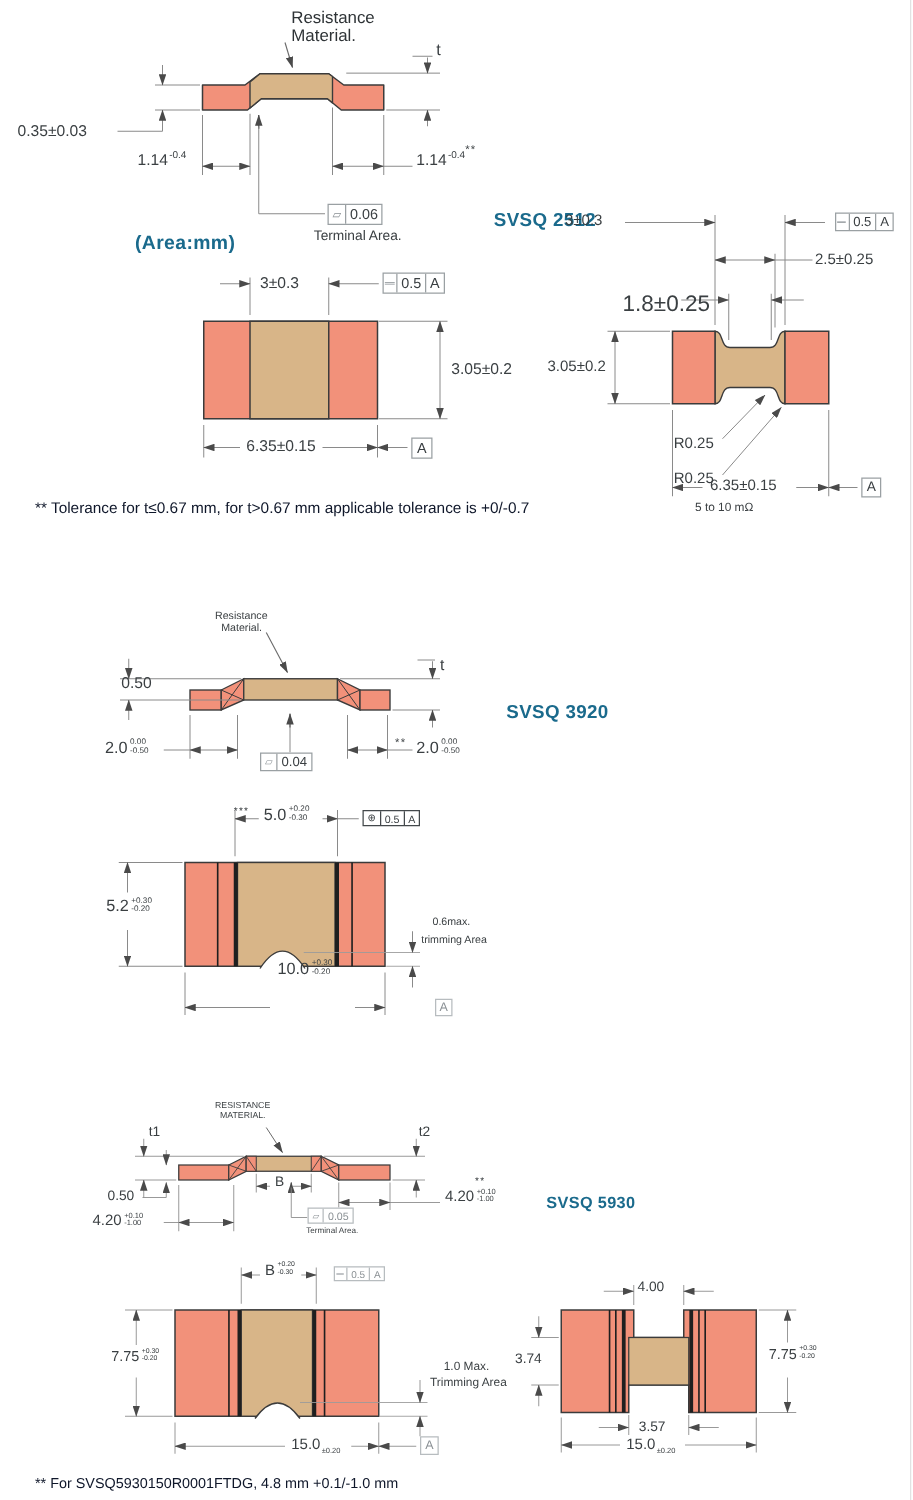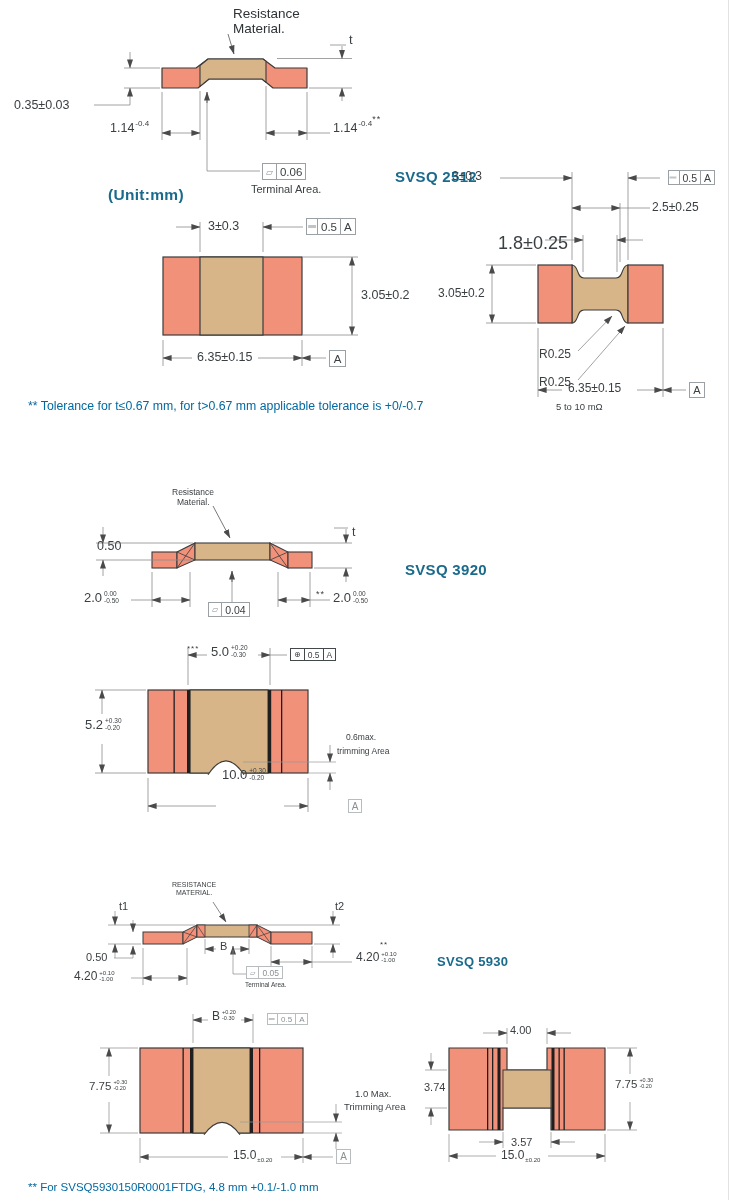--- a/index.html
+++ b/index.html
@@ -25,21 +25,21 @@
   .fcf span:first-child{border-left:none;}
   .fcf.light{border-color:#b7bcbf;color:#8a9094;}
   .fcf.light span{border-left-color:#b7bcbf;}
   .fcf.dark{border-color:#43484b;}
   .fcf.dark span{border-left-color:#43484b;}
   .datum{position:absolute;border:1px solid #9aa0a3;background:#fff;color:#3a3f42;
        display:flex;align-items:center;justify-content:center;box-sizing:border-box;}
   .datum.light{border-color:#b7bcbf;color:#8a9094;}
   .sym{font-family:"DejaVu Sans","Liberation Sans",sans-serif;}
   .sym-par{transform:rotate(90deg);}
-  .fnote{color:#0369a1;text-align:right;}
+  .fnote{color:#0f172a;text-align:right;}
 </style>
 </head>
 <body>
 
 <div class="canvas">
 
 <svg class="art" width="730" height="1200" viewBox="0 0 730 1200">
   <defs>
     <marker id="ar" markerUnits="userSpaceOnUse" markerWidth="9" markerHeight="6" refX="8.6" refY="3" orient="auto-start-reverse">
       <path d="M0,0 L9,3 L0,6 Z" fill="#4a4a4a"></path>
@@ -325,21 +325,21 @@
 <span class="lbl" style="left:233px;top:21px;font-size:13.5px;color:#2e3336">Material.</span>
 <span class="lbl" style="left:349px;top:33px;font-size:13px">t</span>
 <span class="lbl" style="left:14px;top:98px;font-size:12.5px">0.35±0.03</span>
 <span class="lbl" style="left:110px;top:121px;font-size:12.5px"><span>1.14</span><span class="sup">-0.4</span></span>
 <span class="lbl" style="left:333px;top:121px;font-size:12.5px"><span>1.14</span><span class="sup">-0.4</span><span class="stars">**</span></span>
 <div class="fcf" style="left:262px;top:163px;height:17px;font-size:11.5px">
       <span class="sym" style="font-size:9px;color:#8a9094">▱</span>
       <span>0.06</span>
     </div>
 <span class="lbl" style="left:251px;top:183px;font-size:11px">Terminal Area.</span>
-<span class="lbl teal" style="left:108px;top:186px;font-size:15.5px">(Unit:mm)</span>
+<span class="lbl teal" style="left:108px;top:186px;font-size:15.5px">(Area:mm)</span>
 <span class="lbl teal" style="left:395px;top:169px;font-size:15px">SVSQ 2512</span>
 
 <span class="lbl" style="left:208px;top:219px;font-size:12.5px">3±0.3</span>
 <div class="fcf" style="left:306px;top:218px;height:17px;font-size:11.5px">
       <span class="sym sym-par" style="font-size:8px;color:#8a9094">∥</span>
       <span>0.5</span>
       <span>A</span>
     </div>
 <span class="lbl" style="left:361px;top:288px;font-size:12.5px">3.05±0.2</span>
 <span class="lbl" style="left:197px;top:350px;font-size:12.5px">6.35±0.15</span>
@@ -436,21 +436,21 @@
 <span class="lbl bg" style="left:88px;top:1080px;font-size:11.5px"><span>7.75</span><span class="tol t55">
         <i>+0.30</i>
         <i>-0.20</i>
       </span></span>
 <span class="lbl" style="left:355px;top:1089px;font-size:9.5px">1.0 Max.</span>
 <span class="lbl" style="left:344px;top:1102px;font-size:9.5px">Trimming Area</span>
 <span class="lbl" style="left:233px;top:1149px;font-size:12px"><span>15.0</span><span class="tolsub">±0.20</span></span>
 <div class="datum light" style="left:336px;top:1149px;width:15px;height:15px;font-size:10px">A</div>
 
 <span class="lbl" style="left:510px;top:1024px;font-size:11px">4.00</span>
-<span class="lbl" style="left:424px;top:1081px;font-size:11px">3.74</span>
+<span class="lbl" style="left:412px;top:1081px;font-size:11px">3.74</span>
 <span class="lbl bg" style="left:614px;top:1078px;font-size:11.5px"><span>7.75</span><span class="tol t55">
         <i>+0.30</i>
         <i>-0.20</i>
       </span></span>
 <span class="lbl" style="left:511px;top:1136px;font-size:11px">3.57</span>
 <span class="lbl" style="left:501px;top:1149px;font-size:12px"><span>15.0</span><span class="tolsub">±0.20</span></span>
 <span class="lbl fnote" style="left:28px;top:1181px;font-size:11.5px">** For SVSQ5930150R0001FTDG, 4.8 mm +0.1/-1.0 mm</span>
 
 </div>
 

